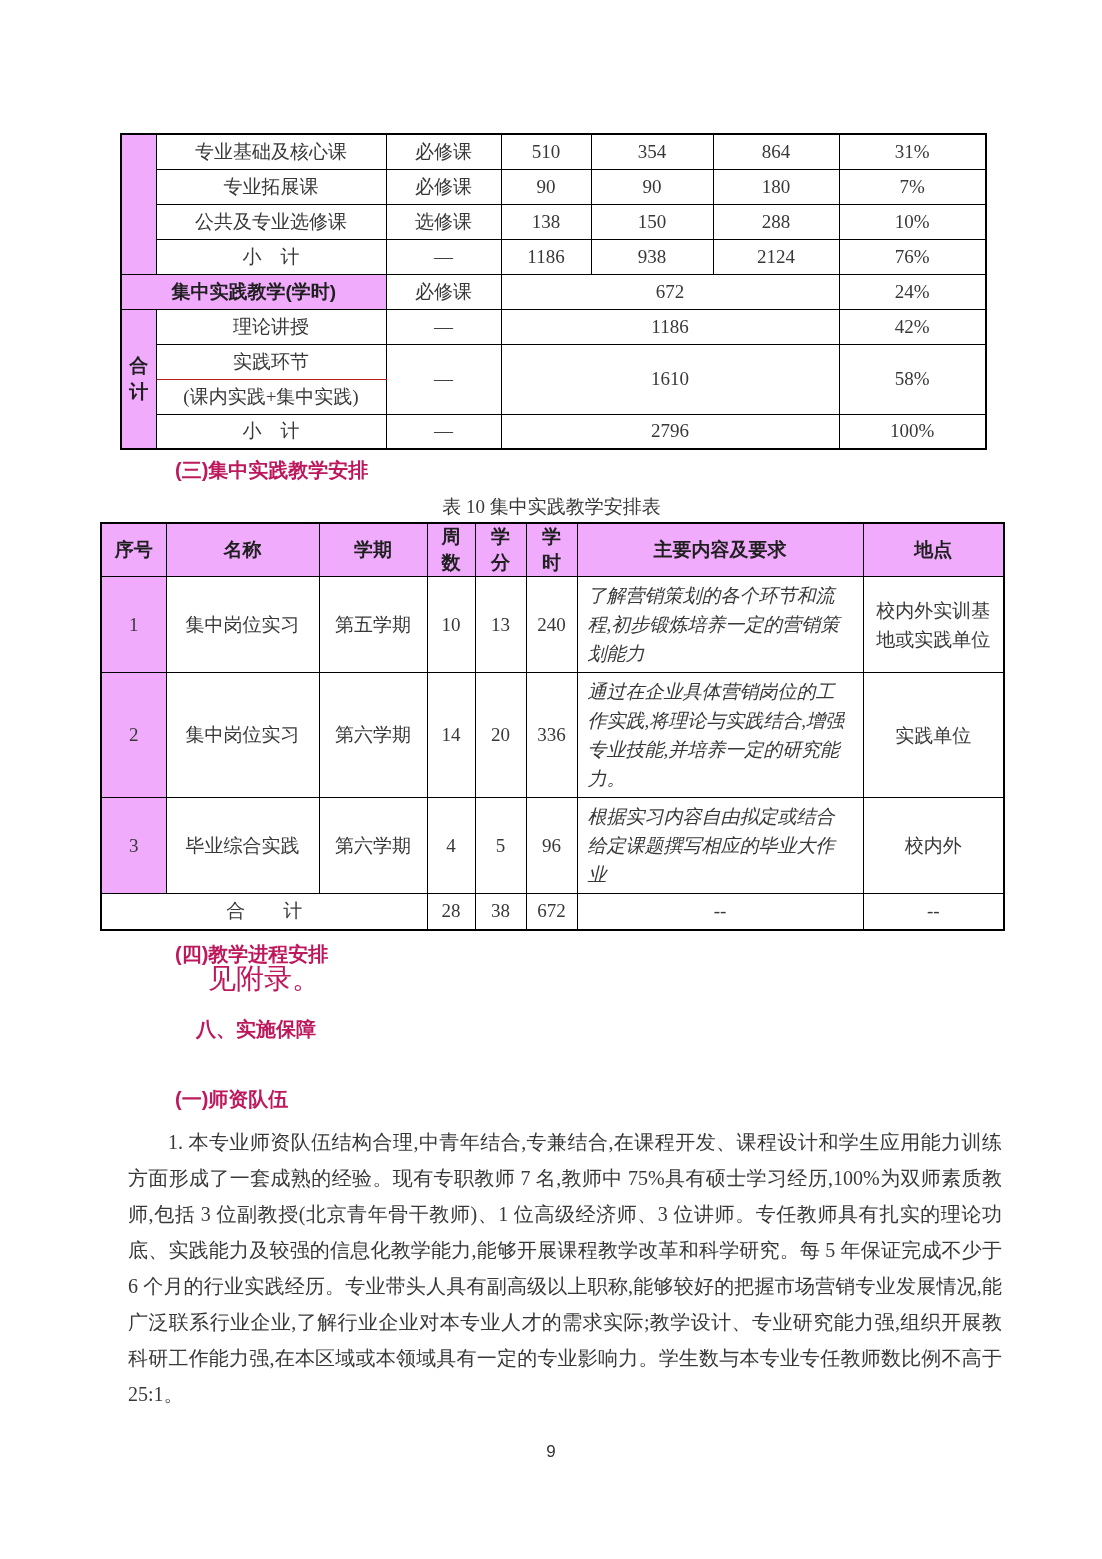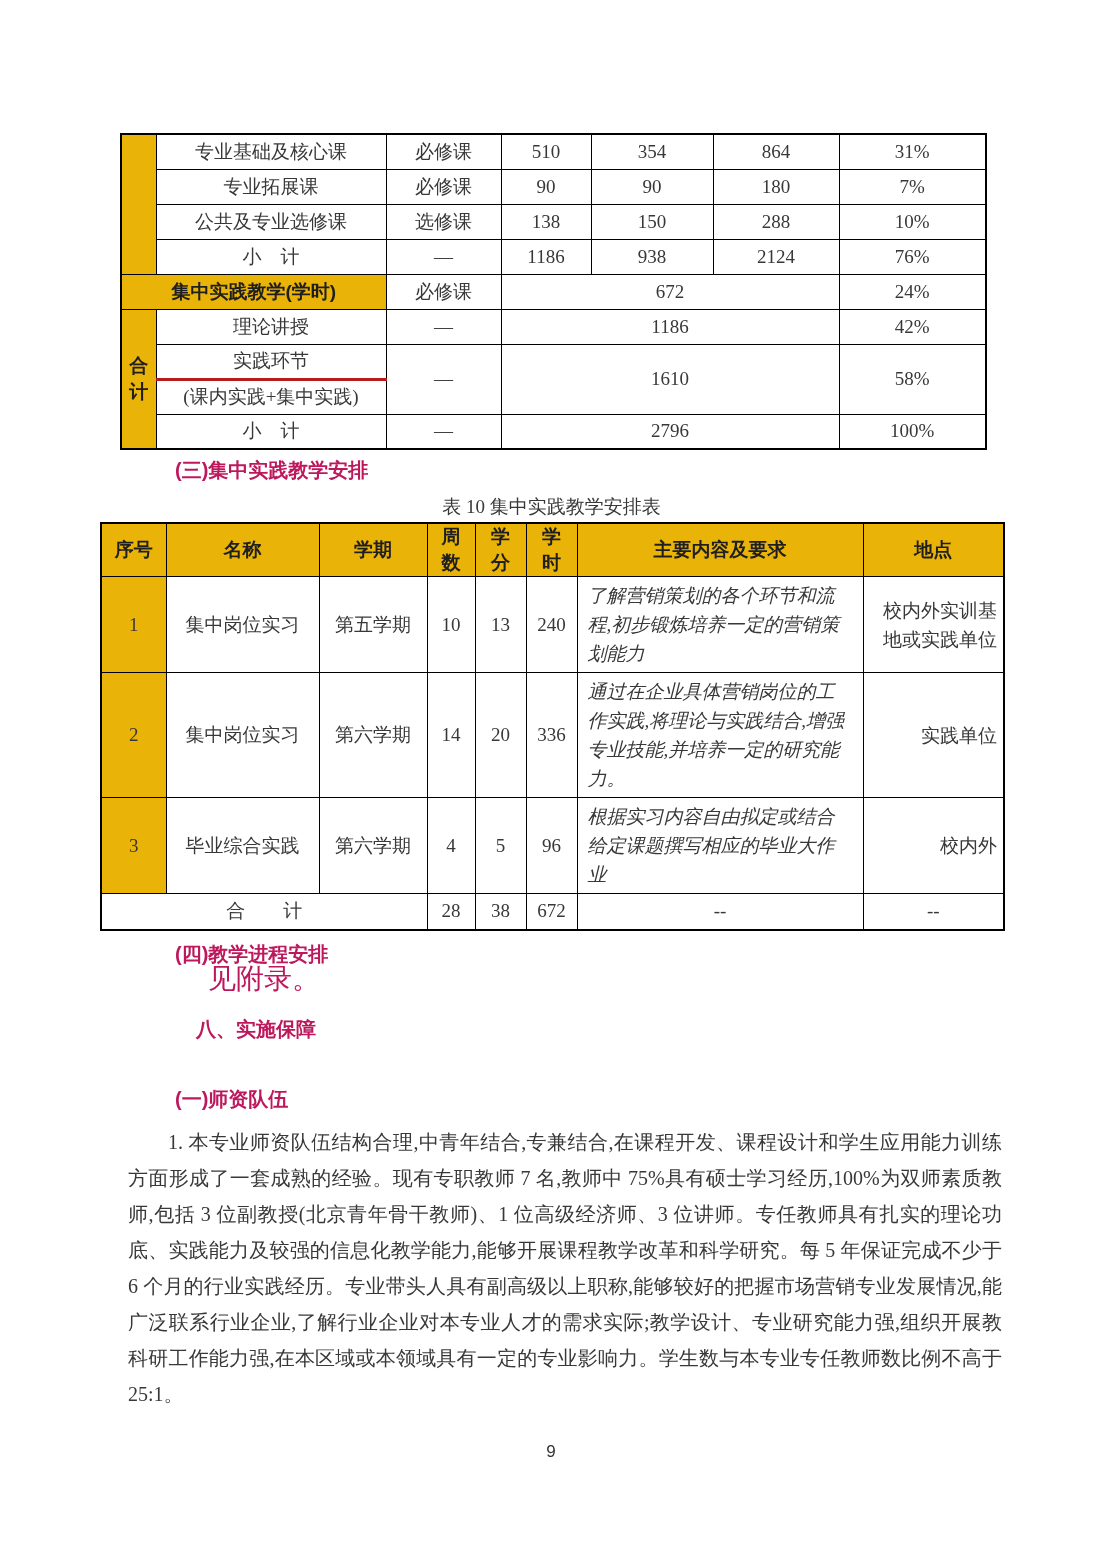--- a/index.html
+++ b/index.html
@@ -16,35 +16,35 @@
   td {
     border: 1px solid #000;
     text-align: center;
     vertical-align: middle;
     font-size: 19px;
     padding: 2px 4px;
     overflow: hidden;
   }
   .t1 { position: absolute; left: 120px; top: 133px; width: 865px; border: 2px solid #000; }
   .t2 { position: absolute; left: 100px; top: 522px; width: 903px; border: 2px solid #000; }
-  .blue { background: #eab308; }
+  .blue { background: #f0abfc; }
   .hd {
     font-family: "Liberation Sans", "DejaVu Sans", sans-serif;
     font-weight: bold;
     color: #1f1f1f;
   }
   .r35 { height: 35px; }
   .narrow { padding: 0 12px; }
   .content-cell {
     text-align: left;
     padding: 4px 10px;
     line-height: 29px;
     font-style: italic;
   }
-  .loc-cell { line-height: 29px; padding: 17px 6px; text-align: right; }
+  .loc-cell { line-height: 29px; padding: 17px 6px; }
   .vert-label { line-height: 1.35; }
   .heading {
     position: absolute;
     font-family: "Liberation Sans", "DejaVu Sans", sans-serif;
     font-weight: bold;
     font-size: 20px;
     color: #be185d;
     white-space: nowrap;
   }
   .bodytext {
@@ -141,21 +141,21 @@
       <td>24%</td>
     </tr>
     <tr class="r35">
       <td class="blue hd vert-label" rowspan="4">合计</td>
       <td>理论讲授</td>
       <td>—</td>
       <td colspan="3">1186</td>
       <td>42%</td>
     </tr>
     <tr class="r35">
-      <td style="border-bottom:3px solid #b91c1c;">实践环节</td>
+      <td style="border-bottom:1px solid #b91c1c;">实践环节</td>
       <td rowspan="2">—</td>
       <td colspan="3" rowspan="2">1610</td>
       <td rowspan="2">58%</td>
     </tr>
     <tr class="r35">
       <td>(课内实践+集中实践)</td>
     </tr>
     <tr class="r35">
       <td>小　计</td>
       <td>—</td>

